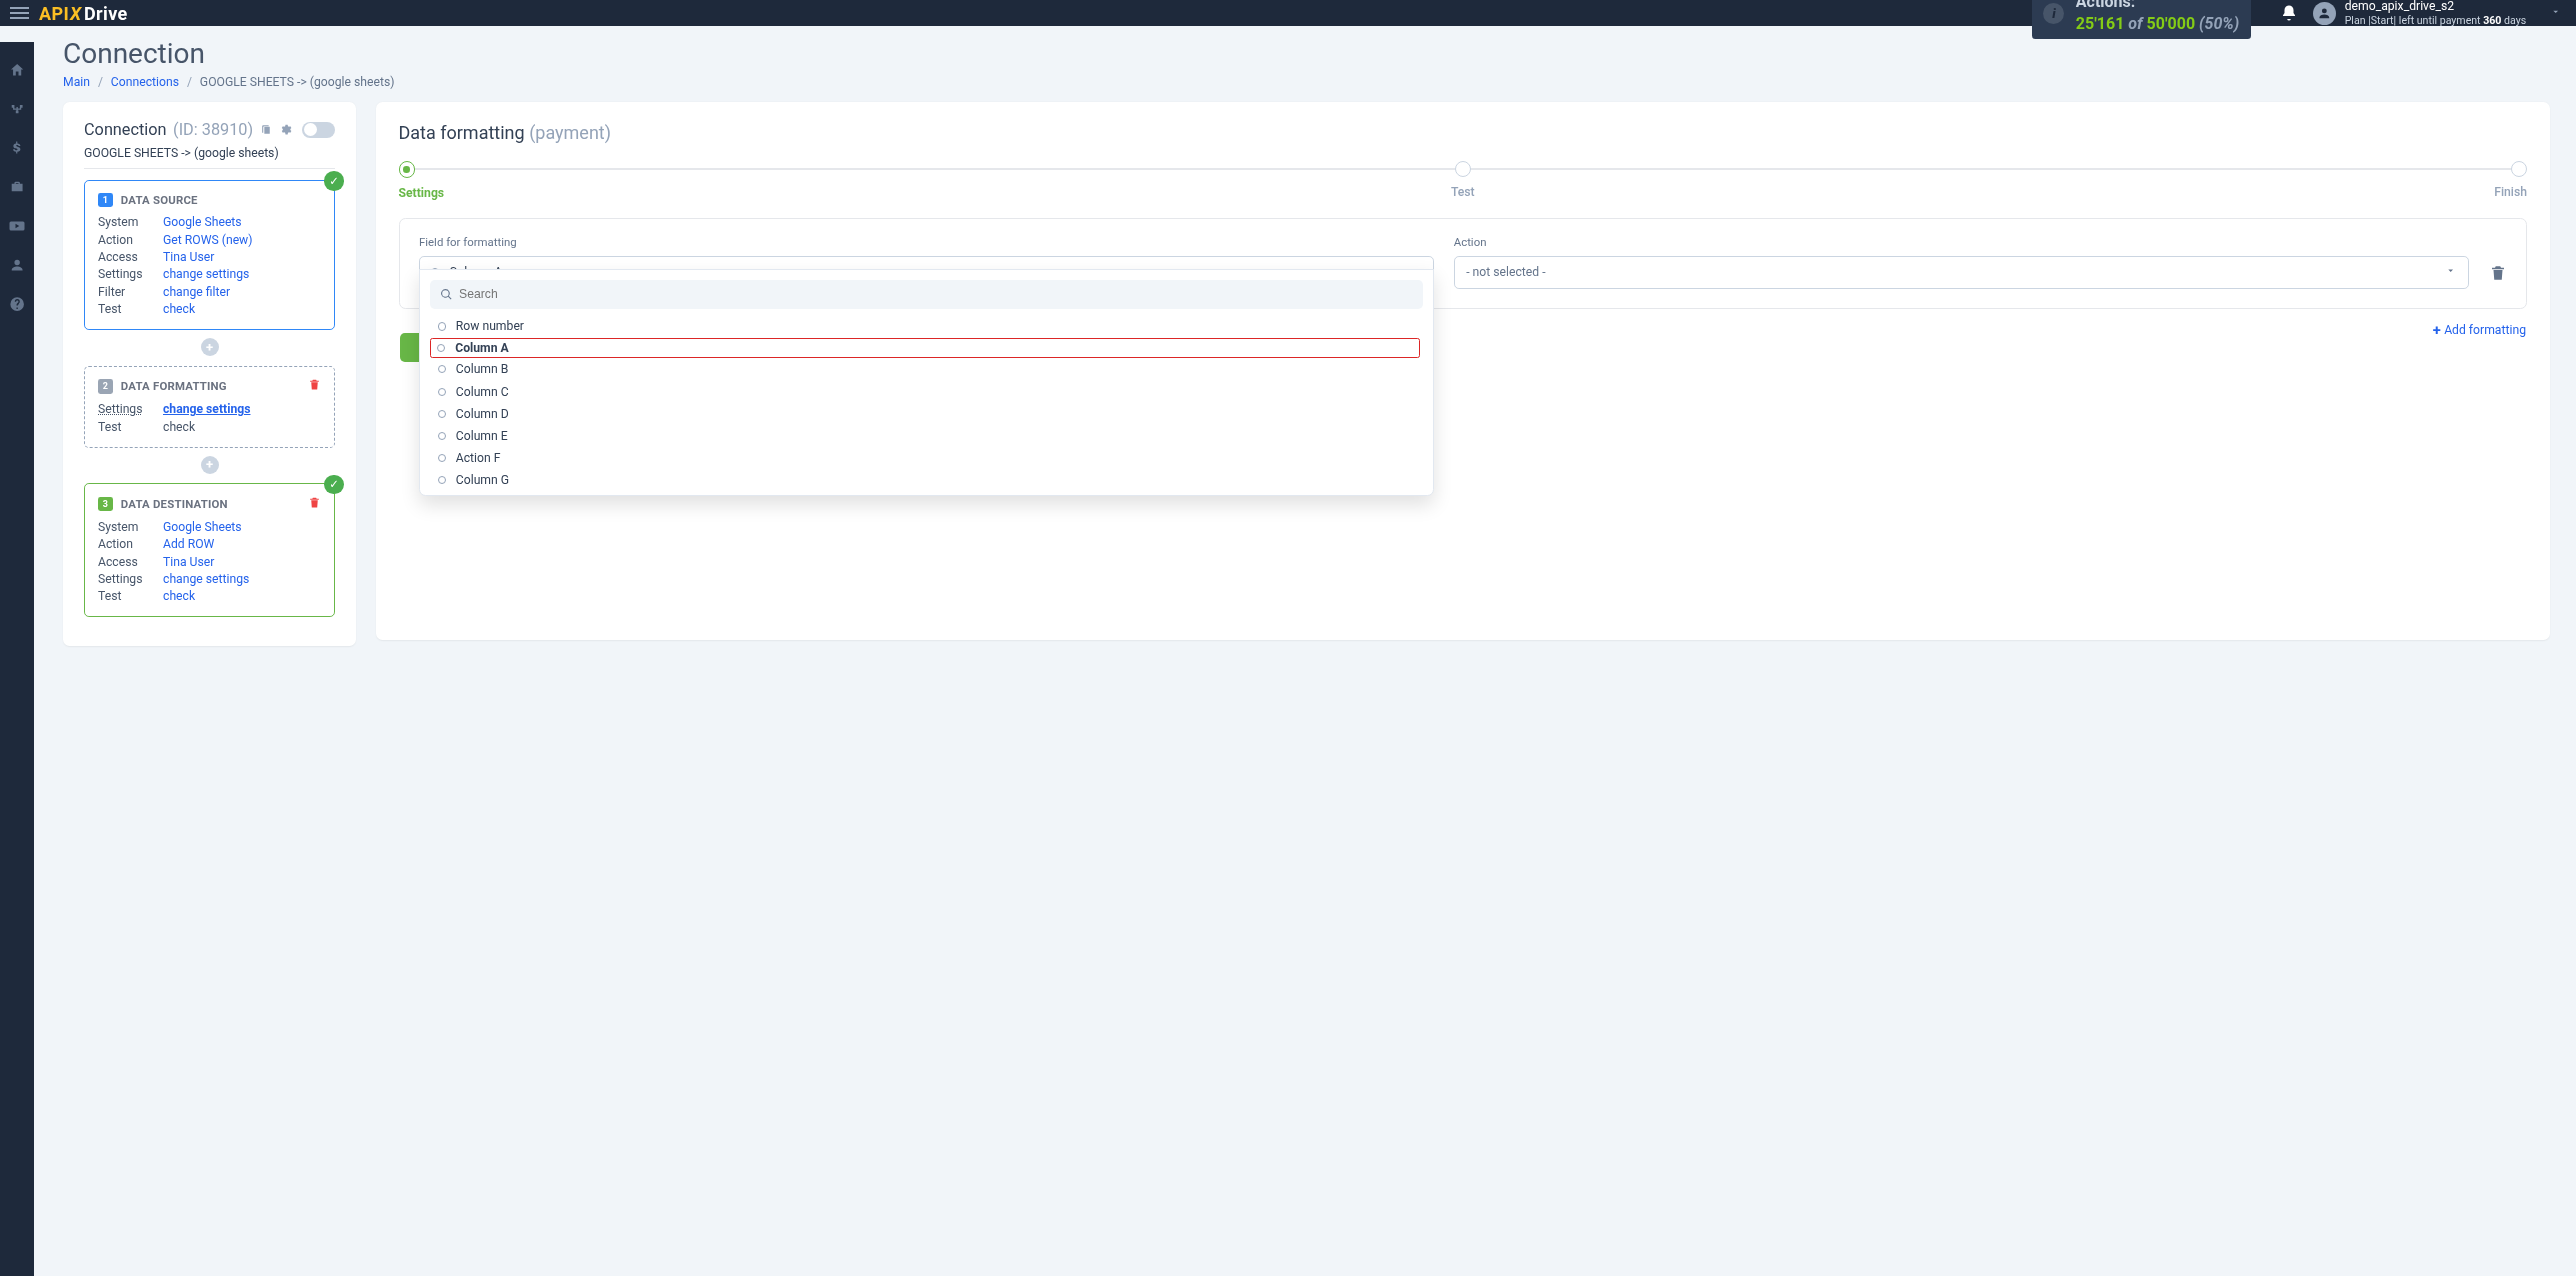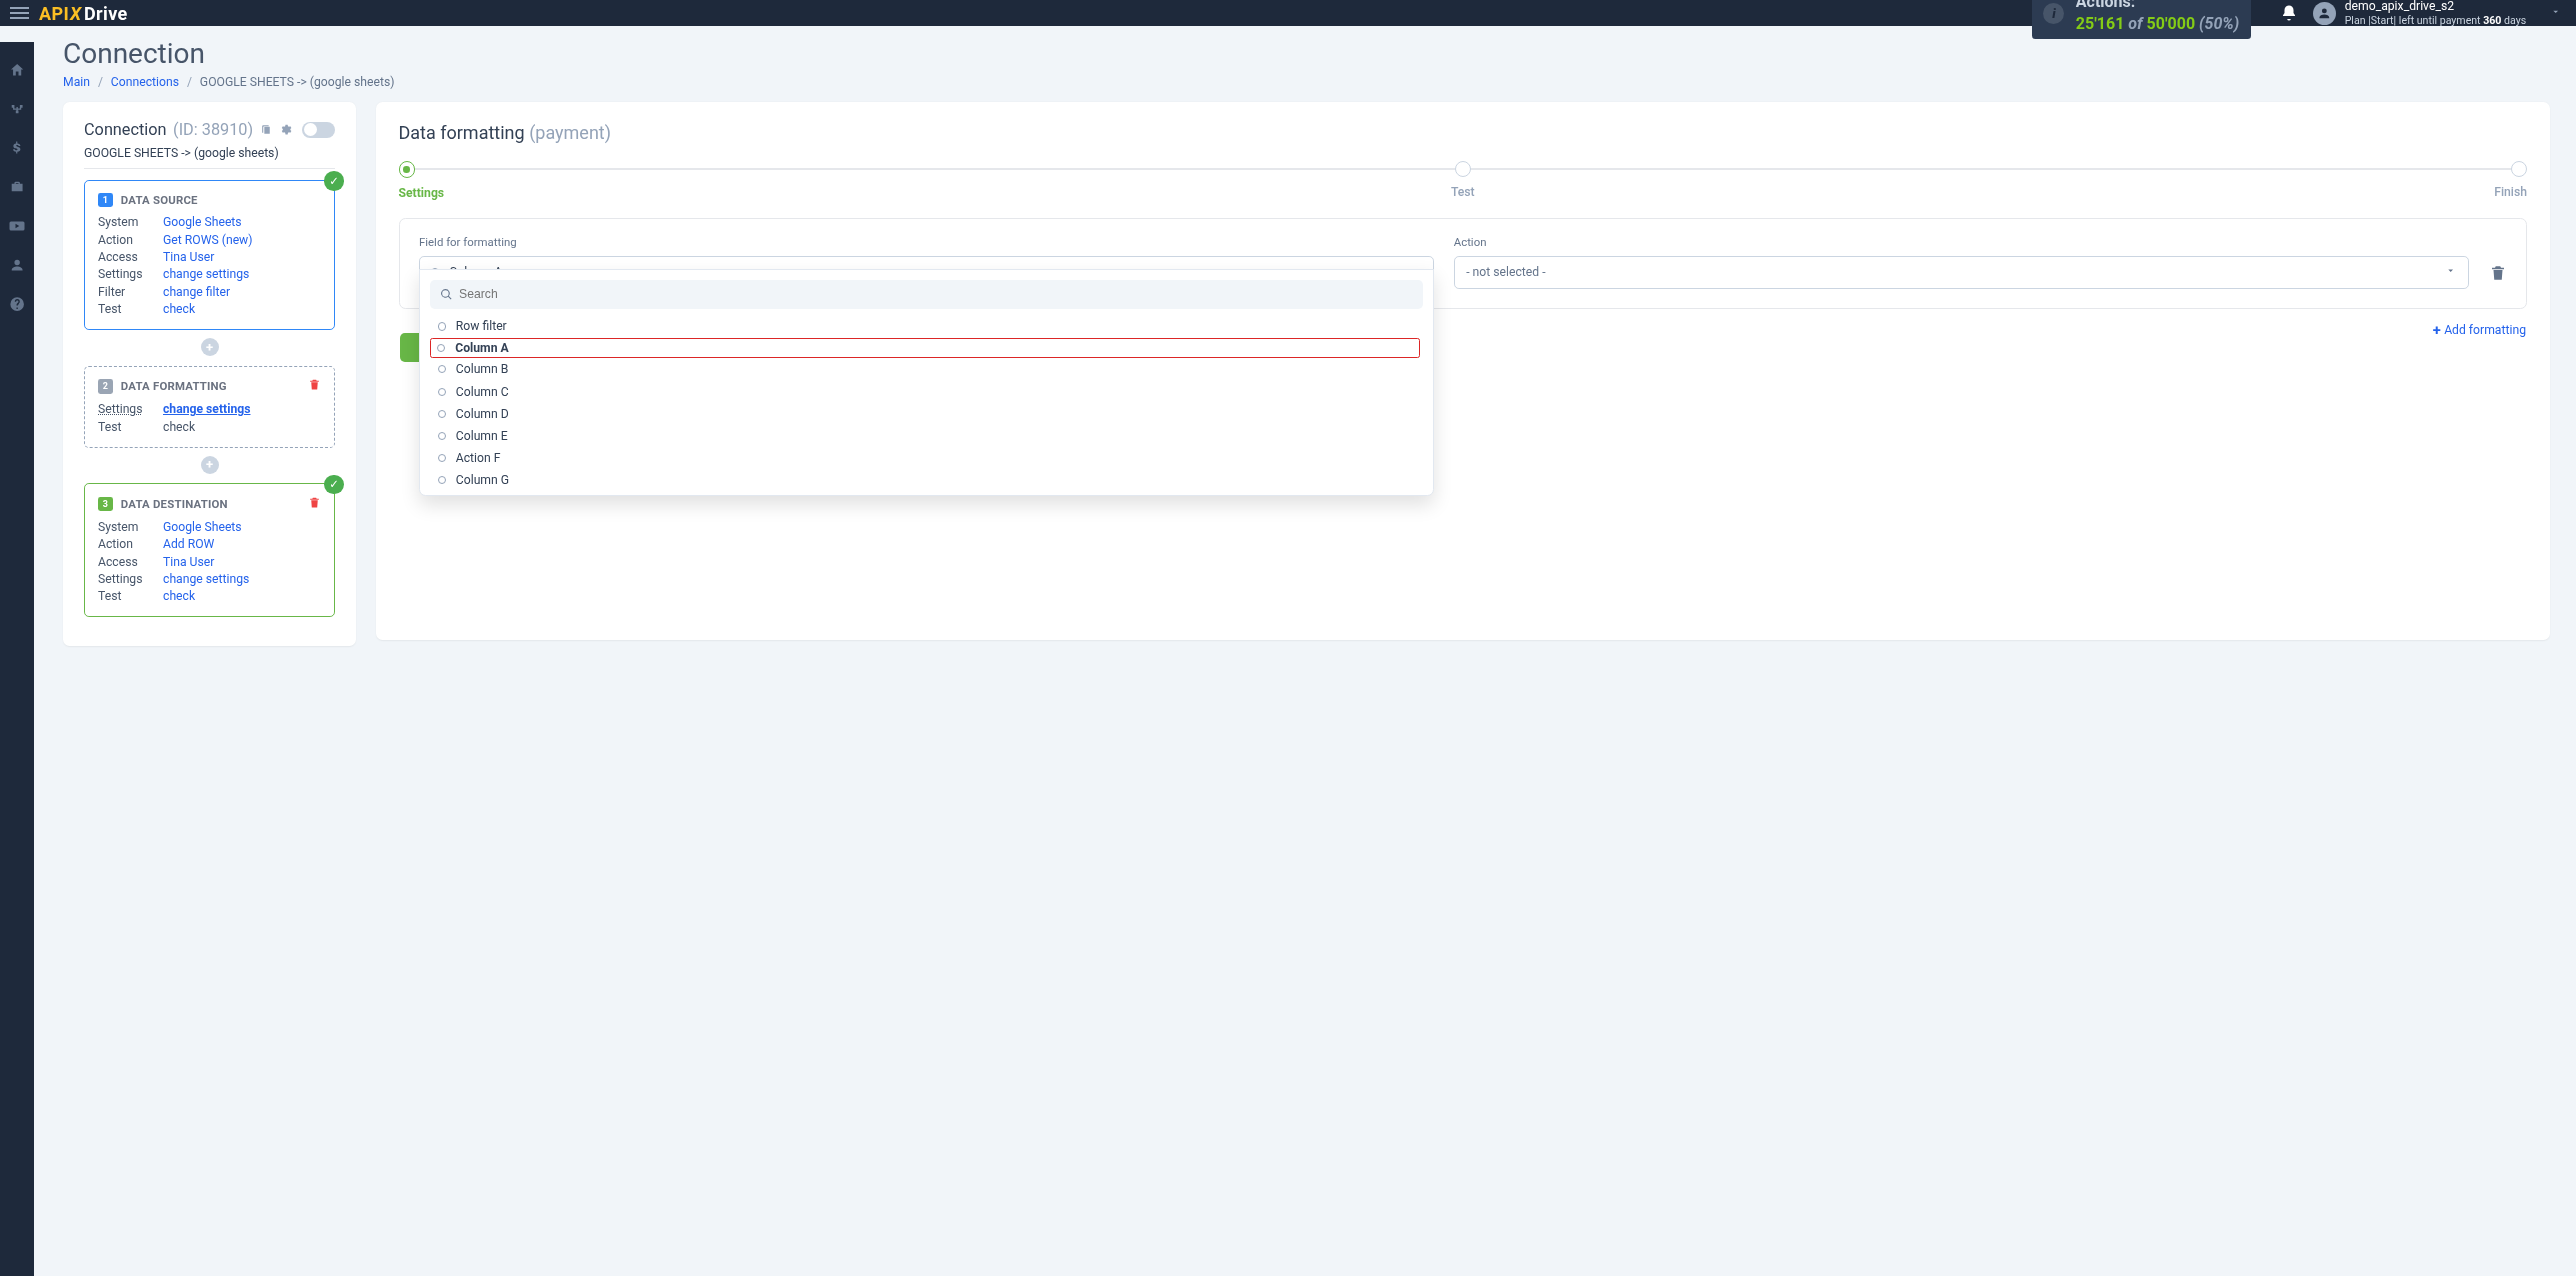--- a/index.html
+++ b/index.html
@@ -341,21 +341,21 @@
             <div class="dropdown">
               <div class="search-wrap">
                 <svg width="13" height="13" viewBox="0 0 24 24" fill="#64748b">
                     <path d="M10 2a8 8 0 1 0 4.9 14.3l5 5 1.4-1.4-5-5A8 8 0 0 0 10 2zm0 2a6 6 0 1 1-6 6 6 6 0 0 1 6-6z"></path>
                   </svg>
                 <input type="text" placeholder="Search" style="">
               </div>
               <div class="dd-list" id="dd-list">
                   <div class="dd-item">
                     <span class="radio-dot"></span>
-                    <span>Row filter</span>
+                    <span>Row number</span>
                   </div>
                   <div class="dd-item highlight">
                     <span class="radio-dot"></span>
                     <span>Column A</span>
                   </div>
                   <div class="dd-item">
                     <span class="radio-dot"></span>
                     <span>Column B</span>
                   </div>
                   <div class="dd-item">

